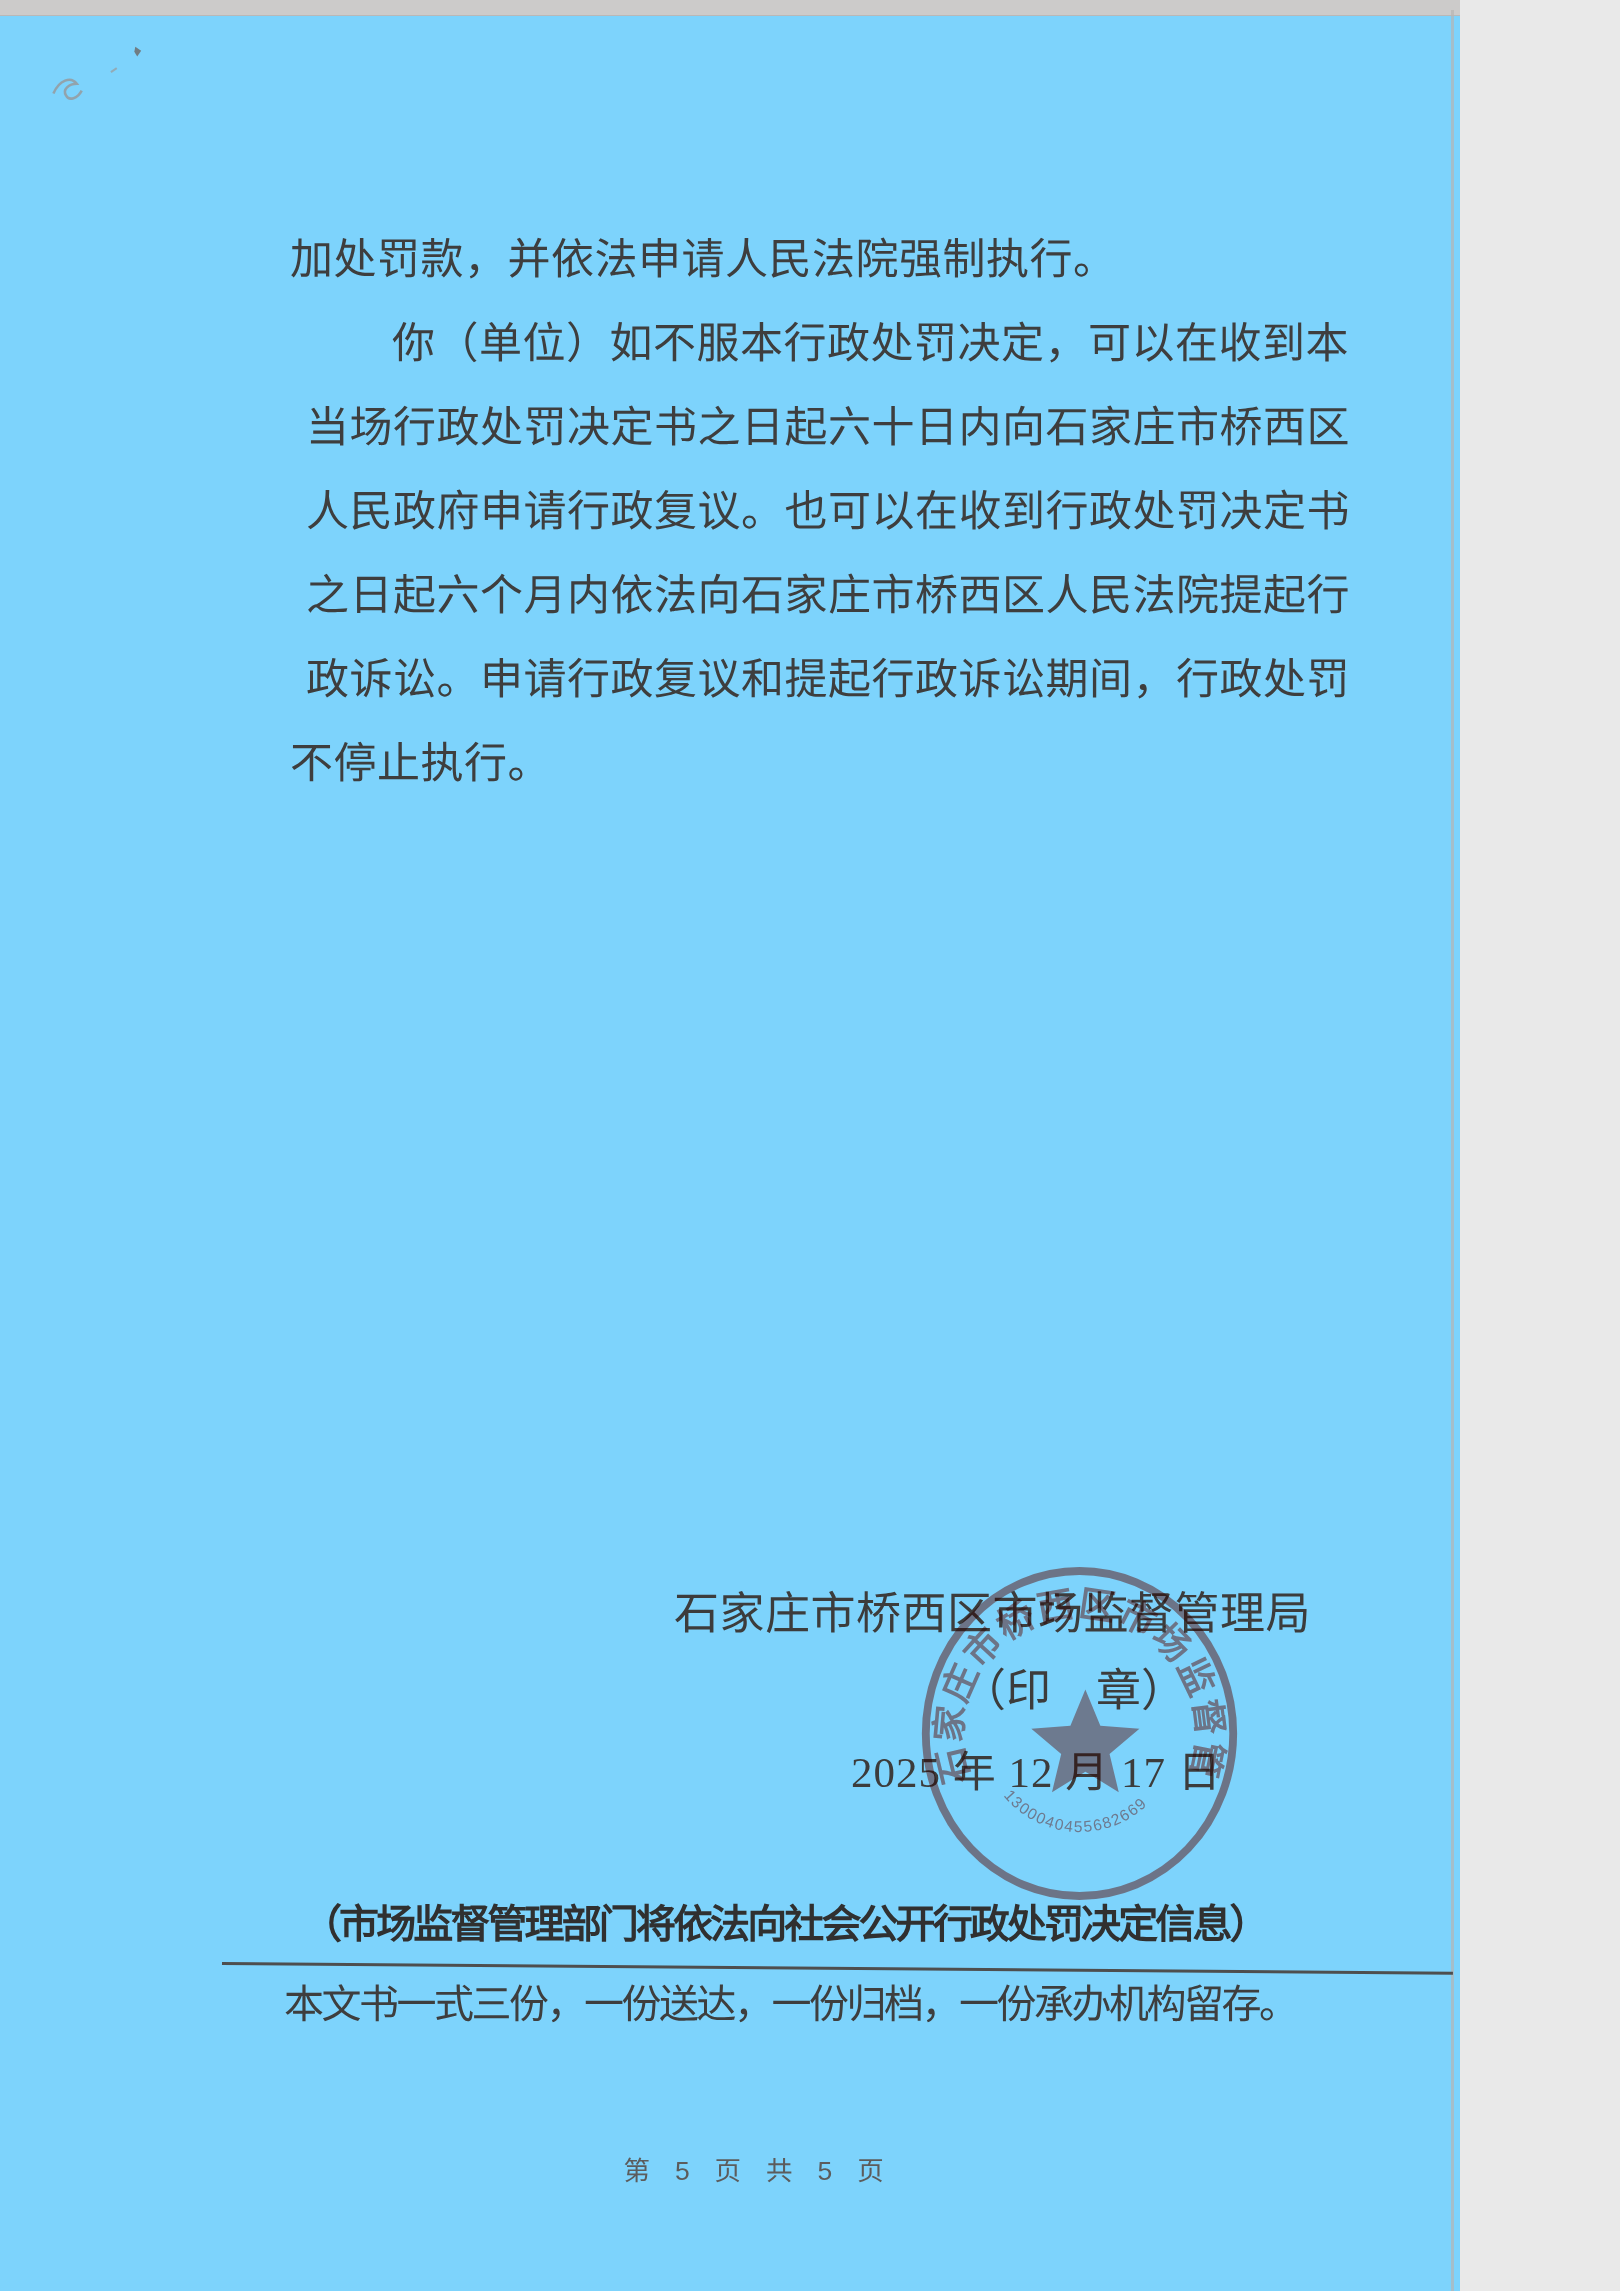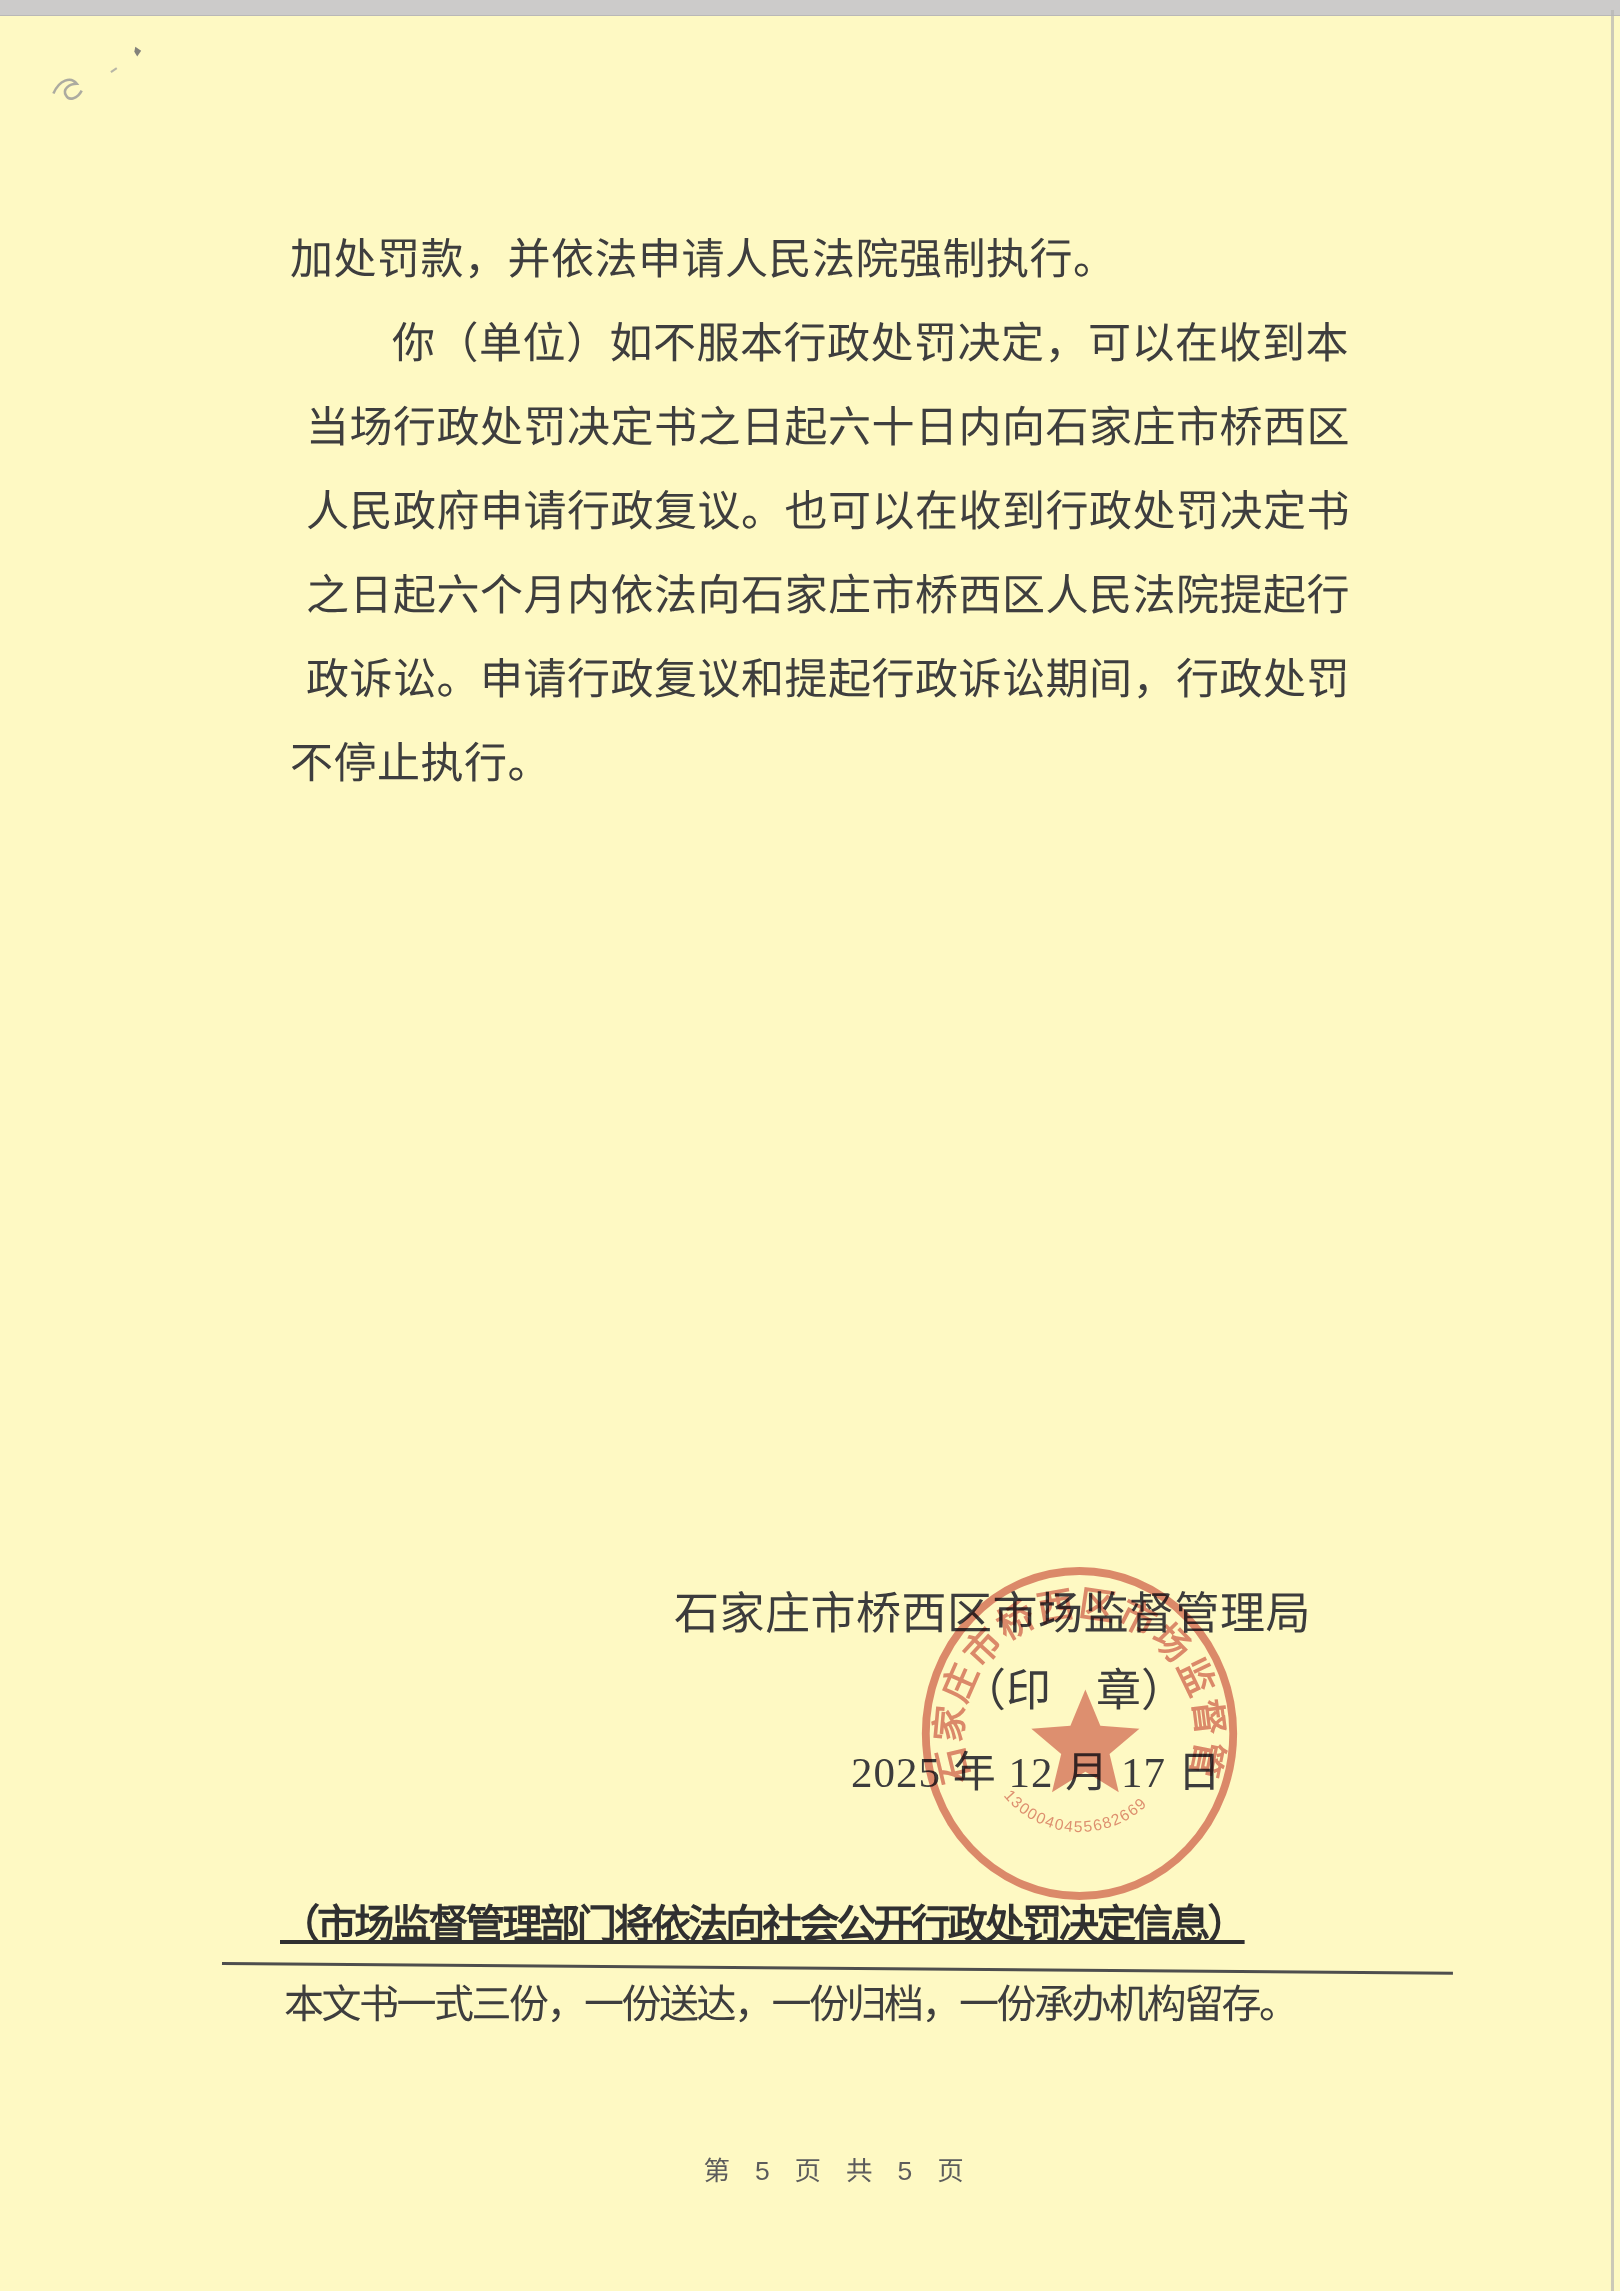--- a/index.html
+++ b/index.html
@@ -1,19 +1,19 @@
 <!DOCTYPE html>
 <html lang="zh-CN"><head>
 <meta charset="utf-8">
 <style>
   html, body { margin: 0; padding: 0; background: #e9e9e9; }
   .page {
     position: relative;
-    width: 1620px; height: 2292px;
-    background: #fef9c3;
+    width: 1460px; height: 2292px;
+    background: #7dd3fc;
     overflow: hidden;
     font-family: "Liberation Serif", "DejaVu Serif", serif;
     color: #3d3d3d;
   }
   
   .scan-top {
     position: absolute; top: 0; left: 0; width: 100%; height: 14.7px;
     background: #cccbca; border-bottom: 1px solid #b9b8b7;
   }
   .scan-right {
@@ -53,23 +53,23 @@
     position: absolute; left: 916px; top: 1564px; width: 327px; height: 339px;
     mix-blend-mode: multiply; opacity: 0.82;
   }
   .seal .ring-text { font-family: "Liberation Serif", "DejaVu Serif", serif;
     font-size: 37px; letter-spacing: 2px; font-weight: bold; }
   .seal .code-text { font-family: "Liberation Sans", "DejaVu Sans", sans-serif;
     font-size: 16px; letter-spacing: 1.5px; }
 
   
   .publicity-line {
-    position: absolute; left: 280px; top: 1900px;
+    position: absolute; left: 302px; top: 1900px;
     font-size: 40px; font-weight: bold; letter-spacing: -2.9px; line-height: 49px;
-    color: #303030; white-space: nowrap; text-decoration: underline;
+    color: #303030; white-space: nowrap;
   }
   .separator-line {
     position: absolute; left: 222px; top: 1962px; width: 1231px; height: 2.9px;
     background: #4e4e4e; transform: rotate(0.45deg); transform-origin: left top;
   }
   .copies-line {
     position: absolute; left: 284px; top: 1980px;
     font-size: 40px; letter-spacing: -2.5px; line-height: 49px;
     color: #3e3e3e; white-space: nowrap;
   }

